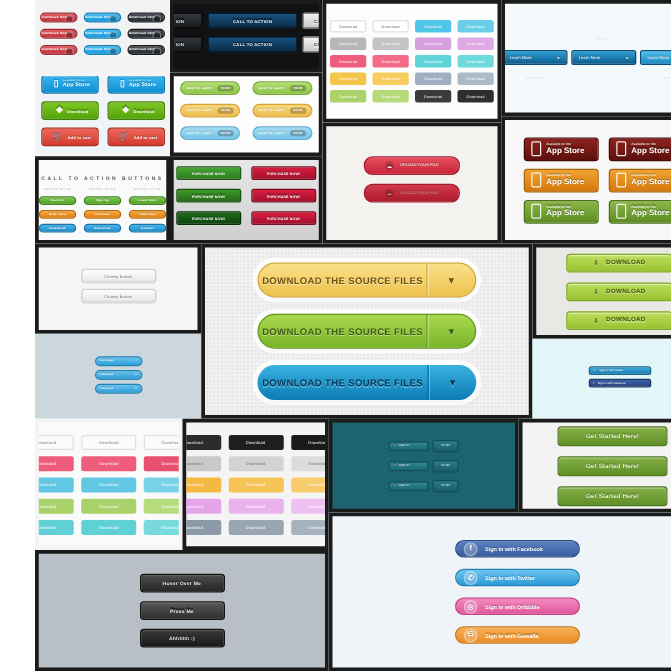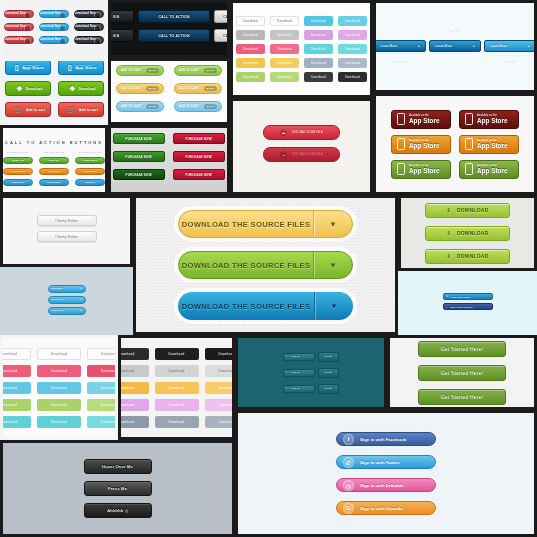--- a/index.html
+++ b/index.html
@@ -2,21 +2,21 @@
 <html><head>
 <meta charset="utf-8">
 <style>
   html,body{margin:0;padding:0;}
   body{
     width:537px;height:537px;overflow:hidden;
     background:#ffffff;
     font-family:"Liberation Sans", sans-serif;
     -webkit-font-smoothing:antialiased;
   }
-  .sheet{position:relative;width:510px;height:537px;}
+  .sheet{position:relative;width:510px;height:537px;margin-left:28px;}
   .panel{position:absolute;overflow:hidden;box-sizing:border-box;}
   .dark-frame{border:3px solid #1b1b1b;}
   .light-frame{border:3px solid #f4f4f4;}
   .ctr{display:flex;flex-direction:column;align-items:center;justify-content:center;height:100%;}
 
   
   .btn{display:inline-flex;align-items:center;justify-content:center;
        box-sizing:border-box;white-space:nowrap;overflow:hidden;
        font-weight:bold;letter-spacing:.2px;cursor:pointer;}
 

